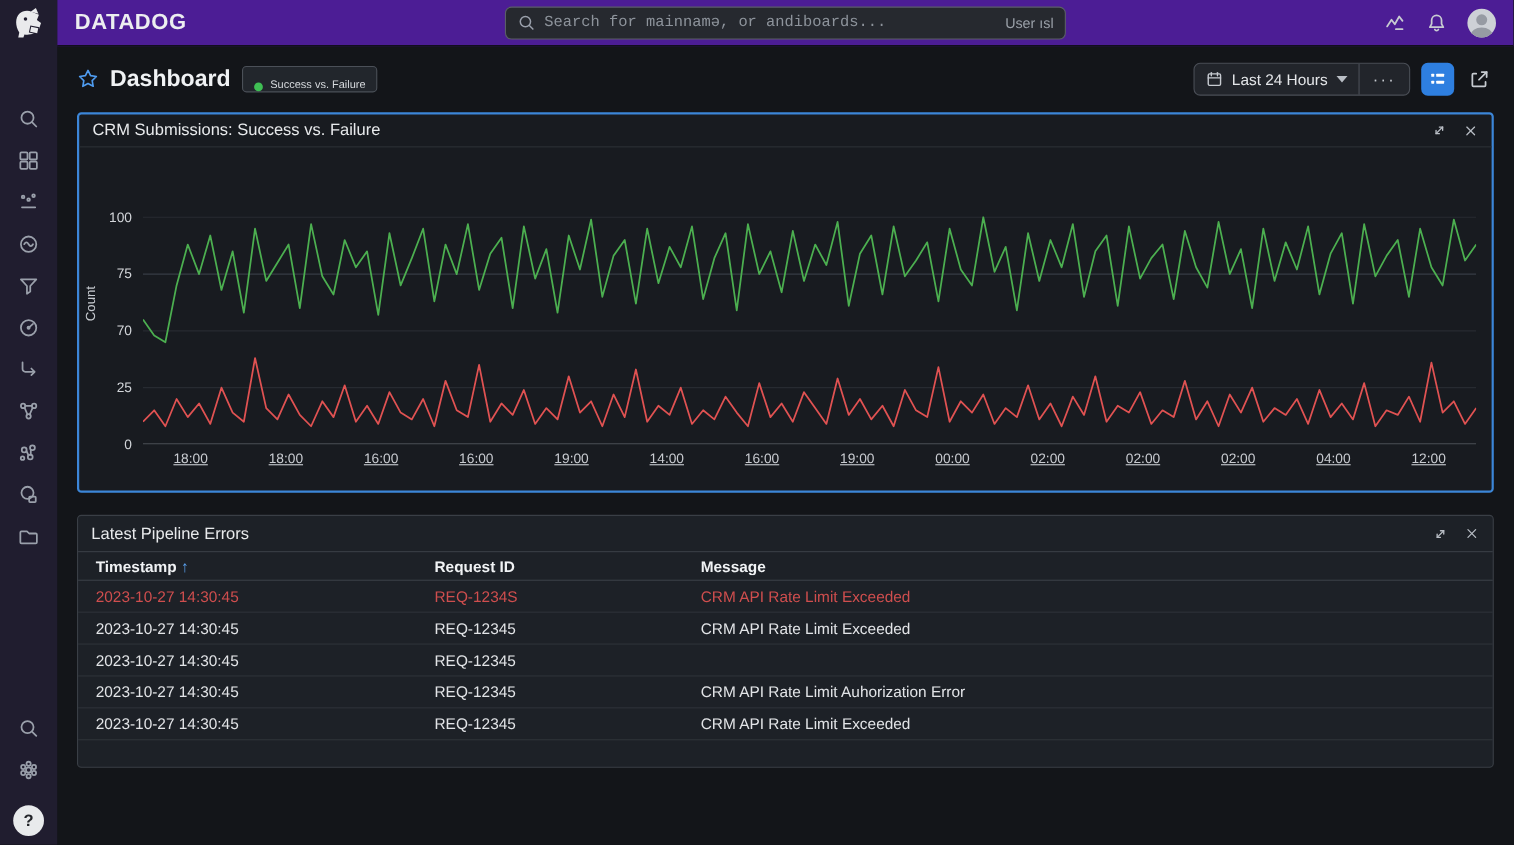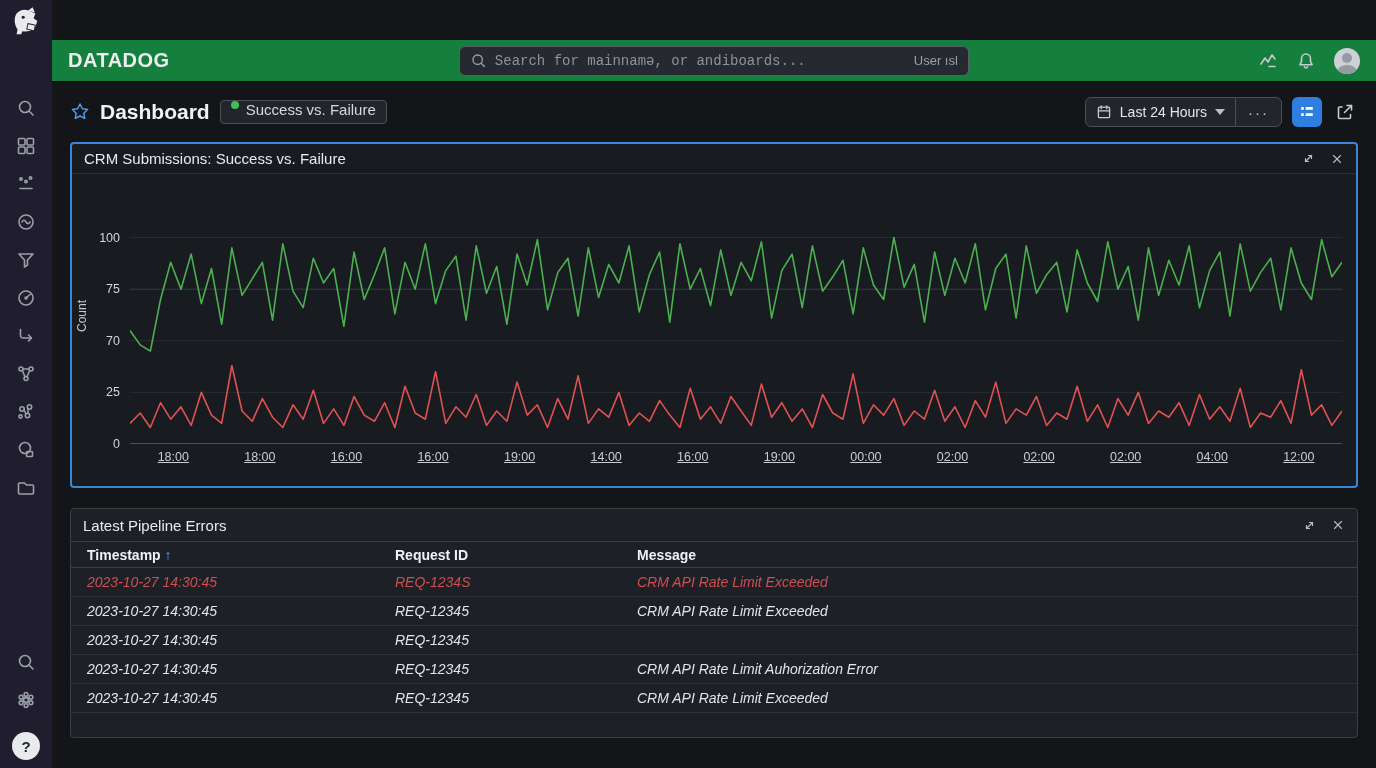--- a/index.html
+++ b/index.html
@@ -11,37 +11,37 @@
   
   .sidebar { position:absolute; left:0; top:0; width:52px; height:768px; background:#201d2f; display:flex; flex-direction:column; align-items:center; z-index:5; }
   .logo-cell { height:42px; display:flex; align-items:center; justify-content:center; width:100%; }
   .side-nav { display:flex; flex-direction:column; gap:14px; margin-top:54px; align-items:center; }
   .side-btn { width:24px; height:24px; display:flex; align-items:center; justify-content:center; cursor:pointer; }
   .side-bottom { margin-top:auto; display:flex; flex-direction:column; gap:14px; align-items:center; margin-bottom:8px; }
   .help-btn { width:28px; height:28px; border-radius:50%; background:#e8eaec; color:#23252a; font-weight:bold; font-size:15px; display:flex; align-items:center; justify-content:center; cursor:pointer; margin-top:6px; }
 
   
   .main { margin-left:52px; height:768px; display:flex; flex-direction:column; }
-  .topbar { height:42px; background:#15803d; border-bottom:1px solid #0d0e11; display:flex; align-items:center; padding:0 16px; gap:16px;margin-top:40px; }
+  .topbar { height:42px; background:#4c1d95; border-bottom:1px solid #0d0e11; display:flex; align-items:center; padding:0 16px; gap:16px; }
   .brand { font-size:20px; font-weight:bold; letter-spacing:.5px; color:#eceef0; }
   .top-spacer { flex:1; }
   .search-box { width:510px; height:30px; background:#26292f; border:1px solid #5a5e66; border-radius:6px; display:flex; align-items:center; gap:8px; padding:0 10px; }
   .search-box input { flex:1; background:transparent; border:none; outline:none; color:#cfd3d8; font-size:14px; font-family:Liberation Mono, monospace; }
   .search-box input::placeholder { color:#8d939b; }
   .search-hint { color:#9aa0a8; font-size:13px; white-space:nowrap; }
   .top-icons { display:flex; align-items:center; gap:18px; }
   .avatar { width:26px; height:26px; border-radius:50%; background:#cdd1d6; overflow:hidden; position:relative; cursor:pointer; }
   .avatar .head { position:absolute; left:8px; top:5px; width:10px; height:10px; border-radius:50%; background:#969ba3; }
   .avatar .body { position:absolute; left:3px; top:17px; width:20px; height:14px; border-radius:50%; background:#969ba3; }
 
   
   .page { padding:0 18px; flex:1; }
   .dash-header { height:60px; display:flex; align-items:center; gap:10px; }
   .dash-title { font-size:21px; font-weight:600; color:#f0f2f4; }
-  .badge { height:24px; display:flex; align-items:flex-start; gap:7px; padding:0 10px; background:#22262c; border:1px solid #4b5058; border-radius:4px; font-size:15px; color:#d6d9dd; cursor:pointer; }
+  .badge { height:24px; display:flex; align-items:flex-end; gap:7px; padding:0 10px; background:#22262c; border:1px solid #4b5058; border-radius:4px; font-size:10px; color:#d6d9dd; cursor:pointer; }
   .dot { width:8px; height:8px; border-radius:50%; background:#3fbf54; }
   .header-right { margin-left:auto; display:flex; align-items:center; gap:10px; }
   .range-ctl { height:30px; display:flex; align-items:center; border:1px solid #4a4e56; border-radius:6px; background:#22252b; }
   .range-main { display:flex; align-items:center; gap:8px; padding:1px 10px; cursor:pointer; height:100%; }
   .range-text { font-size:14px; color:#e4e6e9; }
   .chev { width:0; height:0; border-left:5px solid transparent; border-right:5px solid transparent; border-top:6px solid #b9bec5; }
   .range-div { width:1px; height:100%; background:#4a4e56; }
   .more-btn { padding:0 12px; color:#c7cbd1; font-size:15px; letter-spacing:2px; cursor:pointer; height:100%; display:flex; align-items:center; }
   .blue-btn { width:30px; height:30px; border-radius:6px; background:#2e7fe0; display:flex; align-items:center; justify-content:center; cursor:pointer; }
   .share-btn { width:26px; height:26px; display:flex; align-items:center; justify-content:center; cursor:pointer; }
@@ -65,21 +65,21 @@
   .grid { stroke:#272b31; stroke-width:1; }
   .grid-hi { stroke:#363c44; }
   .axis { stroke:#4a4f55; stroke-width:1; }
   .xlabels { grid-column:2; grid-row:2; display:flex; align-items:center; }
   .xlabel { flex:1; text-align:center; font-size:12.5px; color:#c9ccd1;text-decoration:underline; }
 
   
   .table-panel { height:230px; margin-top:20px; }
   .table-panel .panel-head { height:32px; border-bottom:none;justify-content:space-between; }
   .t-header { display:grid; grid-template-columns:308px 242px 1fr; height:27px; align-items:center; border-top:1px solid #3a3f46; border-bottom:1px solid #3a3f46; font-weight:bold; font-size:14px; color:#f0f2f4; }
-  .t-row { display:grid; grid-template-columns:308px 242px 1fr; height:29px; align-items:center; border-bottom:1px solid #2e3339; font-size:14px; color:#e2e4e7;font-style:italic; }
+  .t-row { display:grid; grid-template-columns:308px 242px 1fr; height:29px; align-items:center; border-bottom:1px solid #2e3339; font-size:14px; color:#e2e4e7; }
   .t-row.alert { color:#cf4e4e; }
   .t-cell { padding-left:16px; white-space:nowrap; overflow:hidden; }
   .sort { color:#5aa2f0; font-weight:bold; }
 </style>
 </head>
 <body>
 
 <aside class="sidebar">
   <div class="logo-cell">
     <svg viewBox="0 0 34 34" width="32" height="32" aria-hidden="true">

